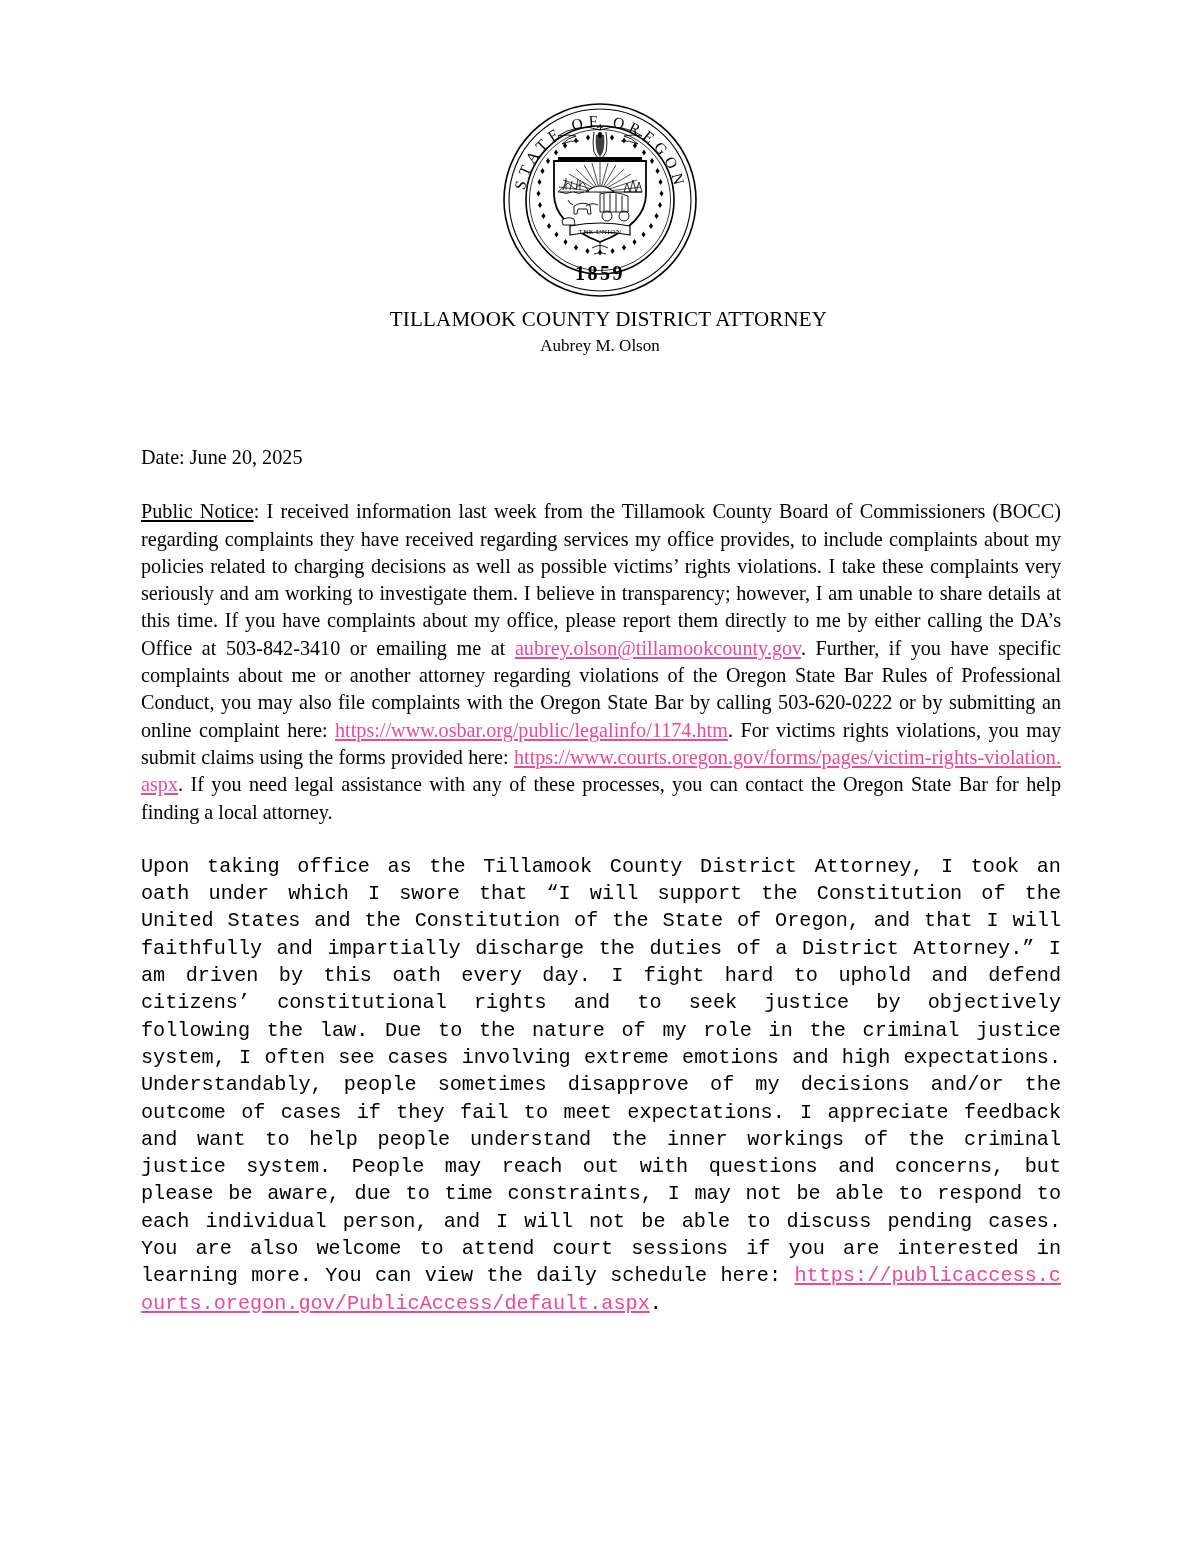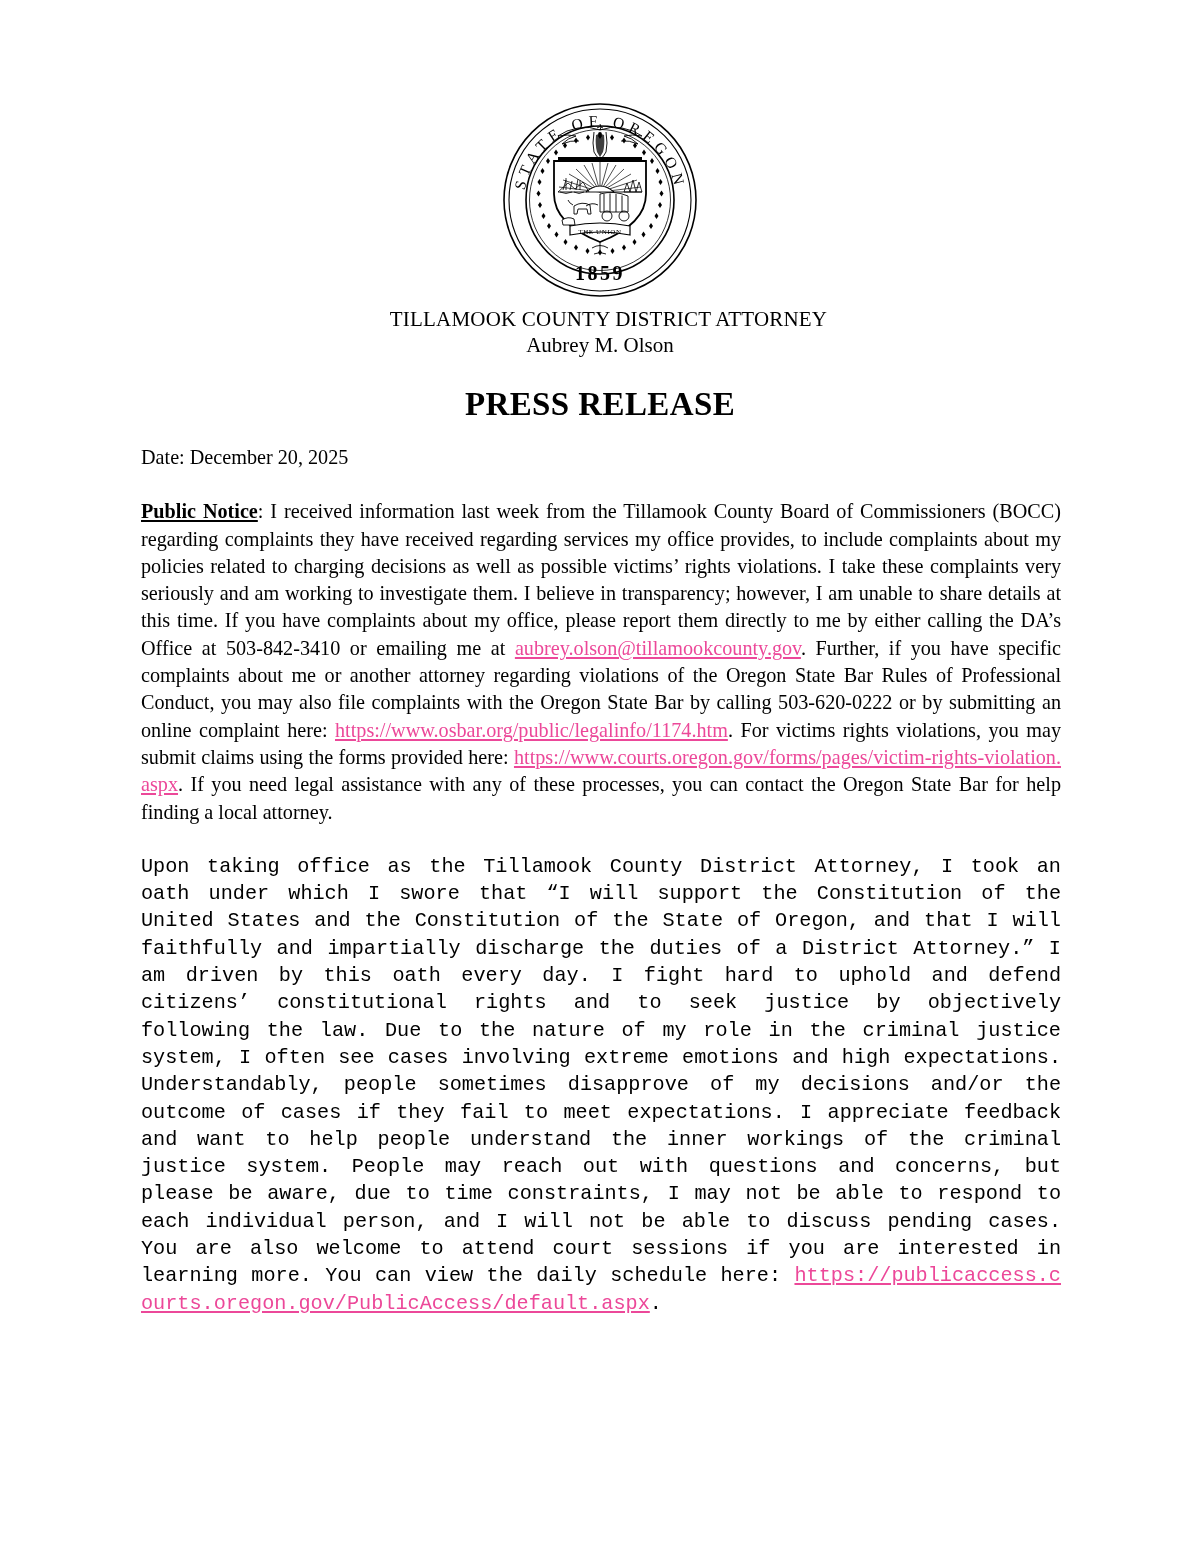--- a/index.html
+++ b/index.html
@@ -42,21 +42,21 @@
     text-align: center;
   }
   .office-line {
     font-size: 21px;
     line-height: 26px;
     letter-spacing: 0.2px;
     white-space: nowrap;
     padding-left: 17px;
   }
   .name-line {
-    font-size: 21px;
+    font-size: 17px;
     line-height: 27px;
   }
   .press-release {
     margin-top: 26px;
     font-size: 33px;
     font-weight: bold;
     letter-spacing: 0.4px;
     line-height: 38px;
   }
 
@@ -77,21 +77,20 @@
     margin: 0 0 27px 0;
     text-align: justify;
     text-justify: inter-word;
   }
   p.para:last-child {
     margin-bottom: 0;
     font-family: Liberation Mono, monospace;
   }
   .u {
     text-decoration: underline;
-    font-weight: bold;
   }
   a.link, .link {
     color: #ec4899;
     text-decoration: underline;
     word-break: break-all;
   }
 </style>
 </head>
 <body>
 
@@ -228,26 +227,25 @@
         <path d="M100 140 l0 12"></path>
         <path d="M92 146 q8 -5 16 0"></path>
         <path d="M94 152 q6 -3 12 0"></path>
       </g>
     </svg>
   </div>
 
   <div class="header-block">
     <div class="office-line">TILLAMOOK COUNTY DISTRICT ATTORNEY</div>
     <div class="name-line">Aubrey M. Olson</div>
-    <div class="press-release">PRESS RELEASE</div>
   </div>
 
   <div class="body-block">
 
-    <div class="date-line">Date: December 20, 2025</div>
+    <div class="date-line">Date: June 20, 2025</div>
 
     <p class="para"><span class="u">Public Notice</span><span>: I received information last week from the Tillamook County Board of Commissioners (BOCC) regarding complaints they have received regarding services my office provides, to include complaints about my policies related to charging decisions as well as possible victims’ rights violations. I take these complaints very seriously and am working to investigate them. I believe in transparency; however, I am unable to share details at this time. If you have complaints about my office, please report them directly to me by either calling the DA’s Office at 503-842-3410 or emailing me at </span><a class="link" href="#">aubrey.olson@tillamookcounty.gov</a><span>. Further, if you have specific complaints about me or another attorney regarding violations of the Oregon State Bar Rules of Professional Conduct, you may also file complaints with the Oregon State Bar by calling 503-620-0222 or by submitting an online complaint here: </span><a class="link" href="#">https://www.osbar.org/public/legalinfo/1174.htm</a><span>. For victims rights violations, you may submit claims using the forms provided here: </span><a class="link" href="#">https://www.courts.oregon.gov/forms/pages/victim-rights-violation.aspx</a><span>. If you need legal assistance with any of these processes, you can contact the Oregon State Bar for help finding a local attorney.</span></p>
 
     <p class="para"><span>Upon taking office as the Tillamook County District Attorney, I took an oath under which I swore that “I will support the Constitution of the United States and the Constitution of the State of Oregon, and that I will faithfully and impartially discharge the duties of a District Attorney.” I am driven by this oath every day. I fight hard to uphold and defend citizens’ constitutional rights and to seek justice by objectively following the law. Due to the nature of my role in the criminal justice system, I often see cases involving extreme emotions and high expectations. Understandably, people sometimes disapprove of my decisions and/or the outcome of cases if they fail to meet expectations. I appreciate feedback and want to help people understand the inner workings of the criminal justice system. People may reach out with questions and concerns, but please be aware, due to time constraints, I may not be able to respond to each individual person, and I will not be able to discuss pending cases. You are also welcome to attend court sessions if you are interested in learning more. You can view the daily schedule here: </span><a class="link" href="#">https://publicaccess.courts.oregon.gov/PublicAccess/default.aspx</a><span>.</span></p>
 
   </div>
 
 </div>
 
 </body></html>

